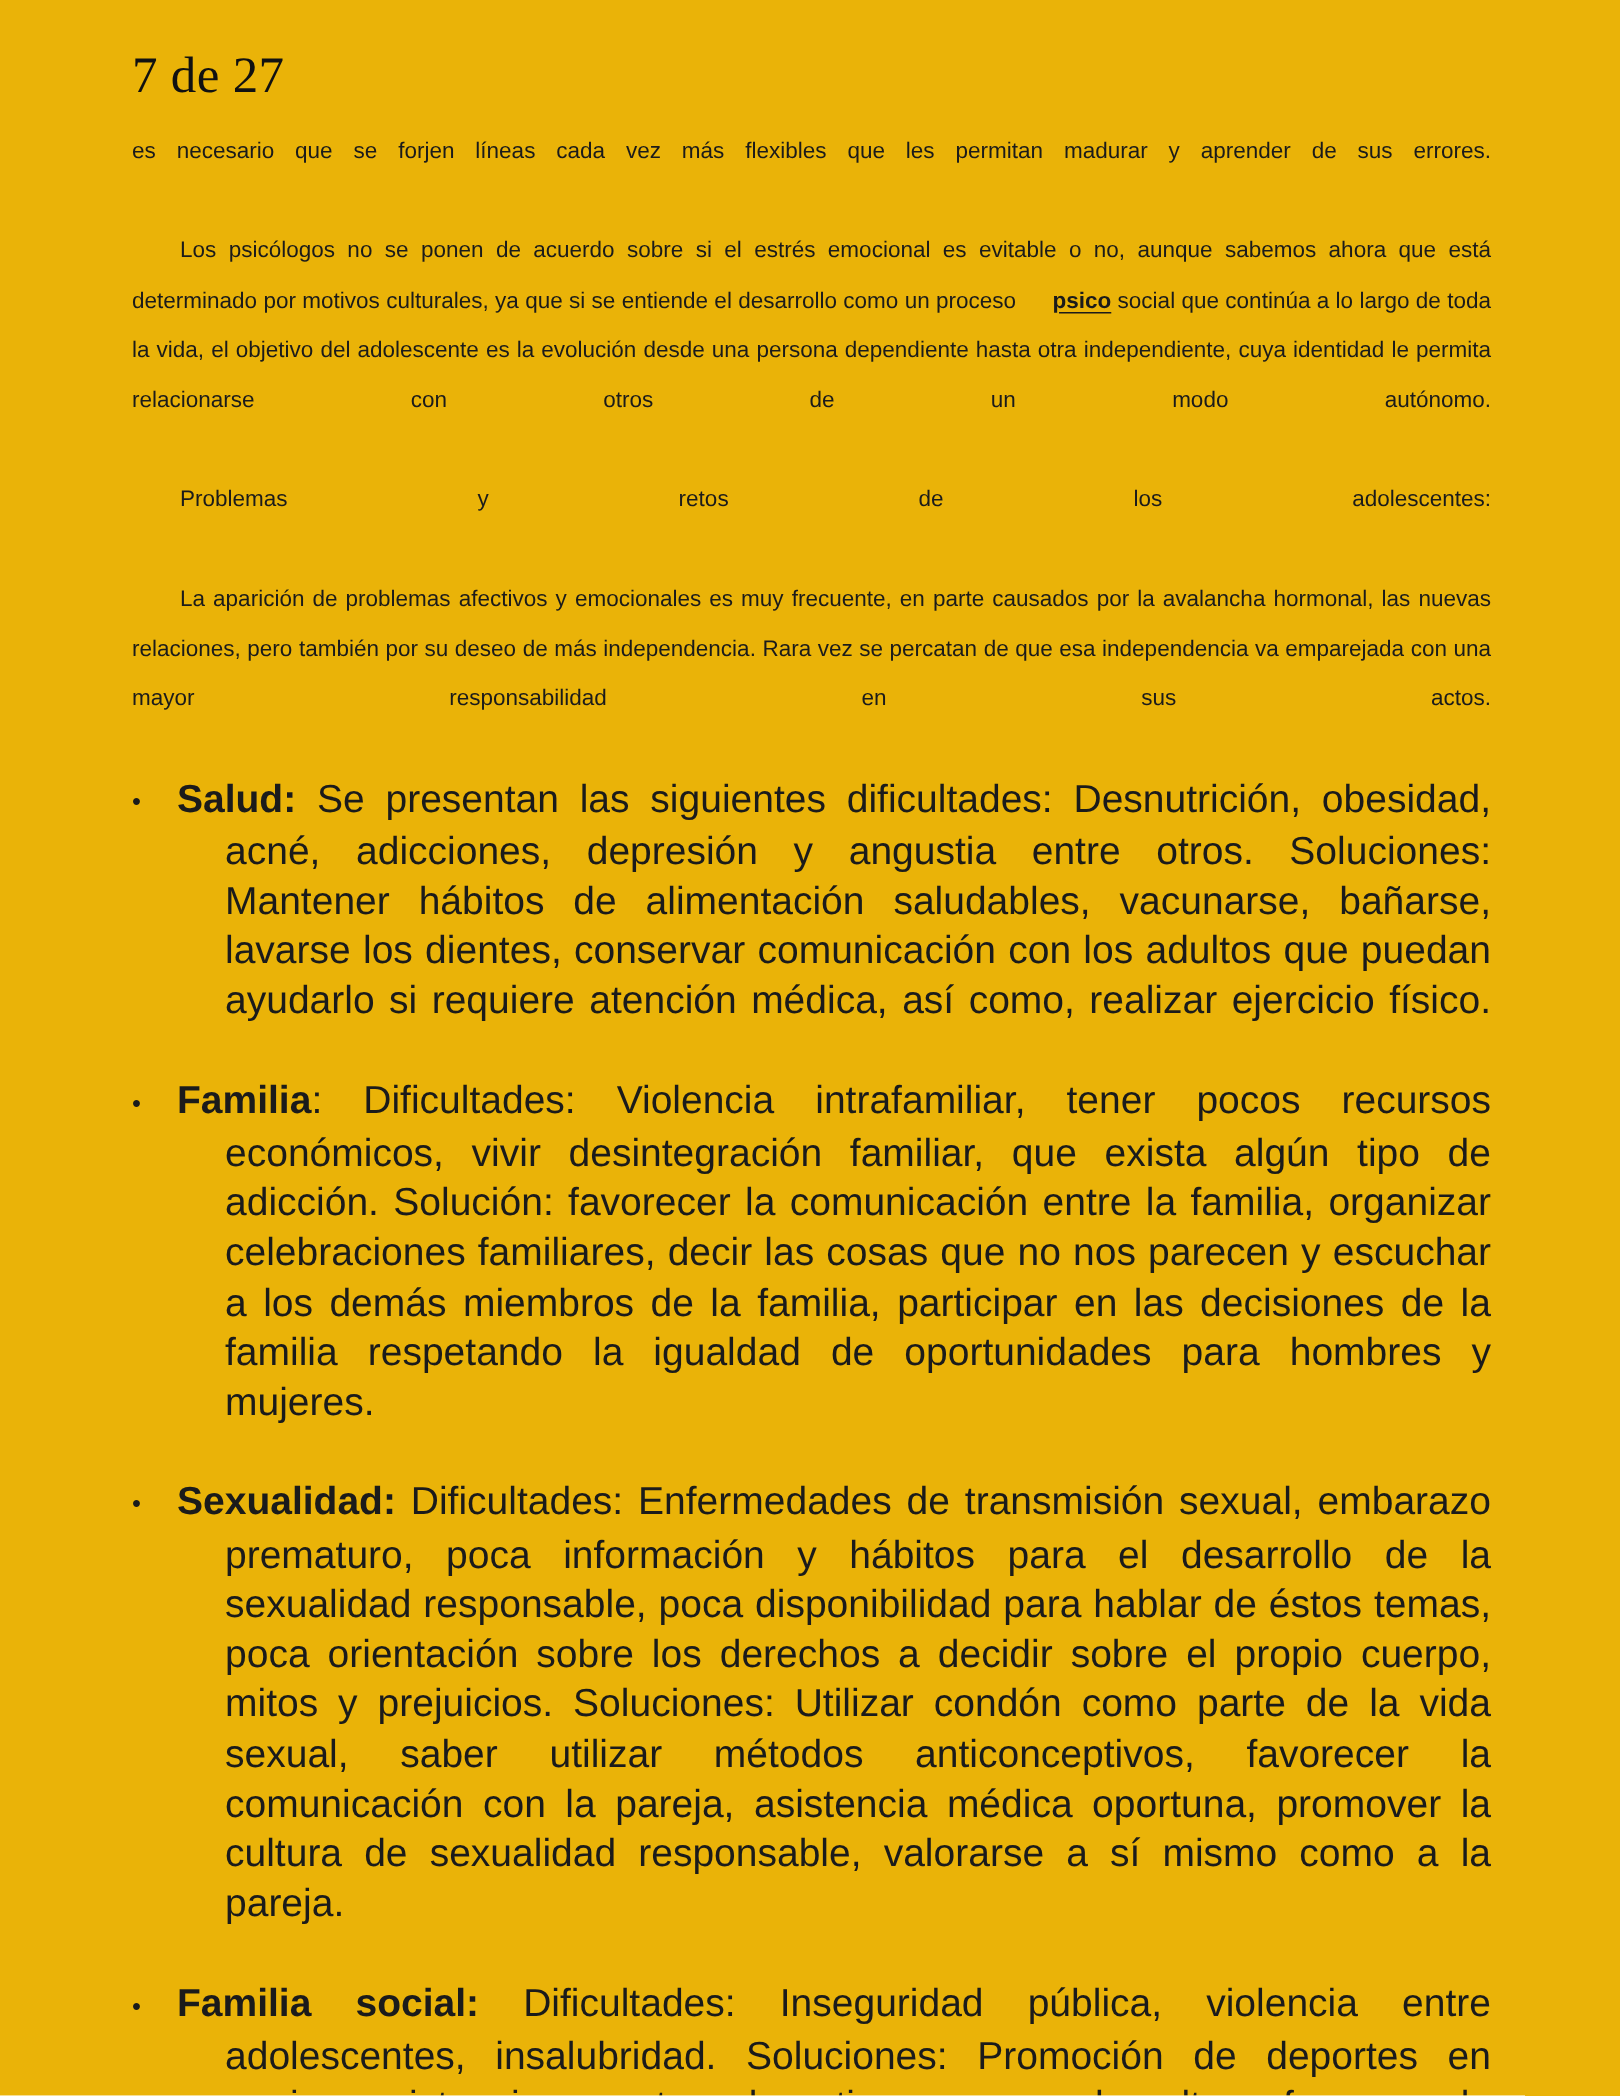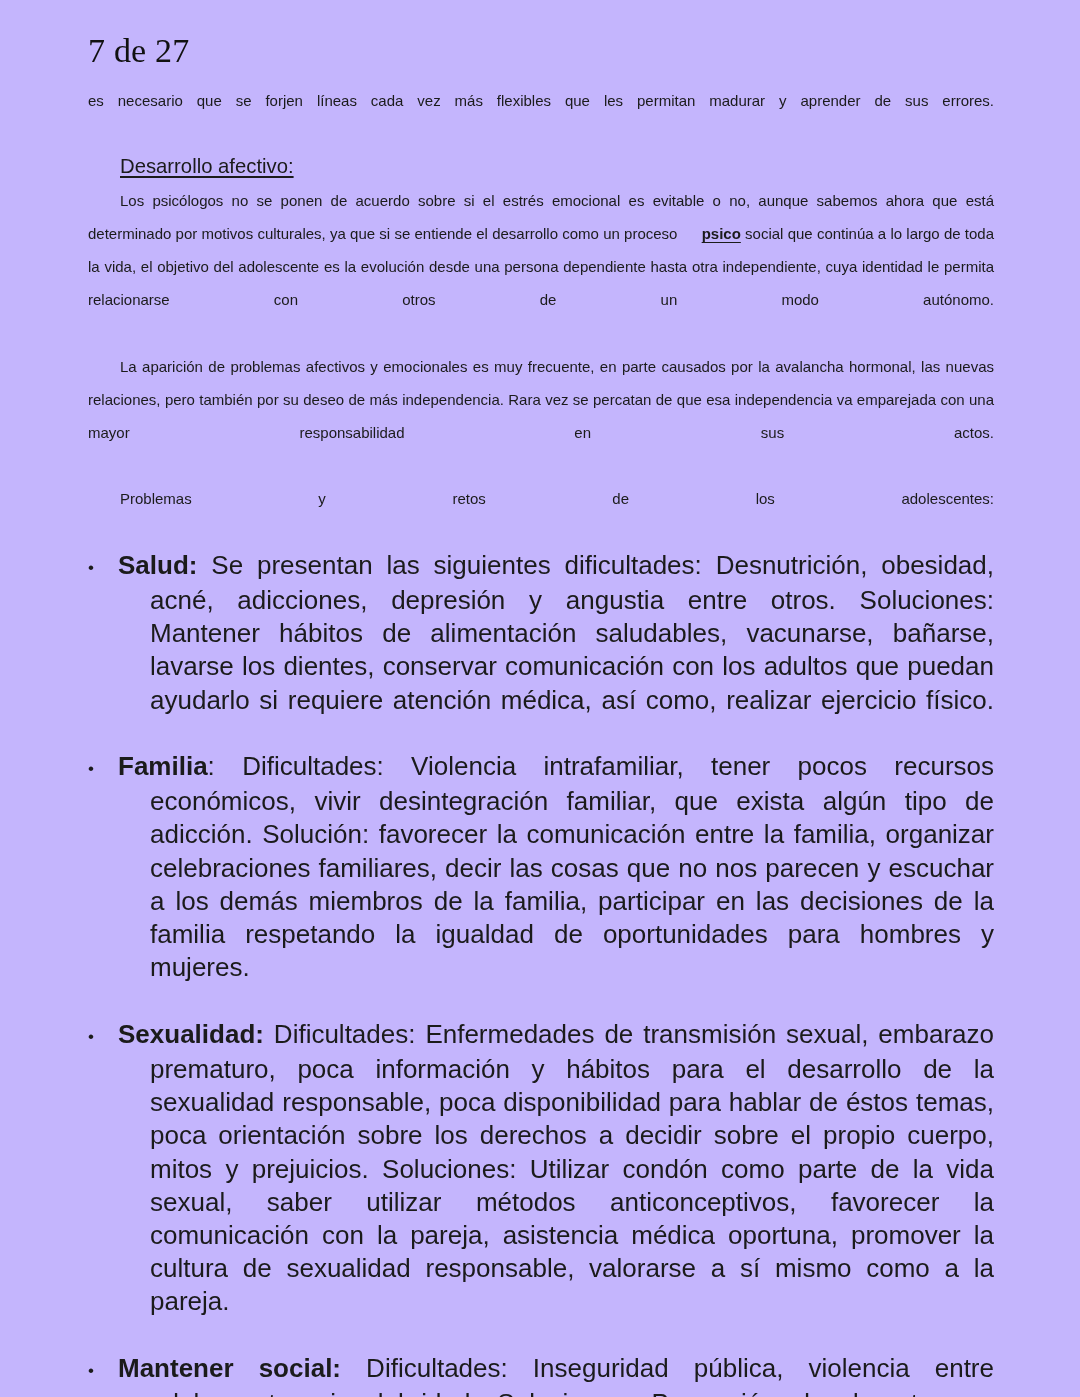--- a/index.html
+++ b/index.html
@@ -16,21 +16,21 @@
     color: #1b1b1b;
     -webkit-font-smoothing: antialiased;
   }
 
   .page {
     position: absolute;
     left: 0;
     top: 0;
     width: 1080px;
     height: 1397px;
-    background: #c4b5fd;
+    background: #eab308;
     overflow: hidden;
     text-decoration: underline;
   }
 
   .content {
     position: absolute;
     left: 88px;
     top: 30px;
     width: 906px;
   }
@@ -117,42 +117,41 @@
 </head>
 <body>
 
 <div class="page">
   <div class="content">
 
     <div class="page-header">7 de 27</div>
 
     <p class="para flush">es necesario que se forjen líneas cada vez más flexibles que les permitan madurar y aprender de sus errores.</p>
 
-    <p class="subhead"><span class="u">Desarrollo afectivo:</span></p>
 
     <p class="para indent"><span>Los psicólogos no se ponen de acuerdo sobre si el estrés emocional es evitable o no, aunque sabemos ahora que está determinado por motivos culturales, ya que si se entiende el desarrollo como un proceso </span><span class="bu">psico</span><span> social que continúa a lo largo de toda la vida, el objetivo del adolescente es la evolución desde una persona dependiente hasta otra independiente, cuya identidad le permita relacionarse con otros de un modo autónomo.</span></p>
 
+    <p class="para indent">Problemas y retos de los adolescentes:</p>
+
     <p class="para indent">La aparición de problemas afectivos y emocionales es muy frecuente, en parte causados por la avalancha hormonal, las nuevas relaciones, pero también por su deseo de más independencia. Rara vez se percatan de que esa independencia va emparejada con una mayor responsabilidad en sus actos.</p>
-
-    <p class="para indent">Problemas y retos de los adolescentes:</p>
 
     <ul class="bullets">
 
       <li>
           <span class="li-body"><span class="marker"></span><span class="lead">Salud:</span><span> Se presentan las siguientes dificultades: Desnutrición, obesidad, acné, adicciones, depresión y angustia entre otros. Soluciones: Mantener hábitos de alimentación saludables, vacunarse, bañarse, lavarse los dientes, conservar comunicación con los adultos que puedan ayudarlo si requiere atención médica, así como, realizar ejercicio físico.</span></span>
         </li>
 
       <li>
           <span class="li-body"><span class="marker"></span><span class="lead">Familia</span><span>: Dificultades: Violencia intrafamiliar, tener pocos recursos económicos, vivir desintegración familiar, que exista algún tipo de adicción. Solución: favorecer la comunicación entre la familia, organizar celebraciones familiares, decir las cosas que no nos parecen y escuchar a los demás miembros de la familia, participar en las decisiones de la familia respetando la igualdad de oportunidades para hombres y mujeres.</span></span>
         </li>
 
       <li>
           <span class="li-body"><span class="marker"></span><span class="lead">Sexualidad:</span><span> Dificultades: Enfermedades de transmisión sexual, embarazo prematuro, poca información y hábitos para el desarrollo de la sexualidad responsable, poca disponibilidad para hablar de éstos temas, poca orientación sobre los derechos a decidir sobre el propio cuerpo, mitos y prejuicios. Soluciones: Utilizar condón como parte de la vida sexual, saber utilizar métodos anticonceptivos, favorecer la comunicación con la pareja, asistencia médica oportuna, promover la cultura de sexualidad responsable, valorarse a sí mismo como a la pareja.</span></span>
         </li>
 
       <li>
-          <span class="li-body"><span class="marker"></span><span class="lead">Mantener social:</span><span> Dificultades: Inseguridad pública, violencia entre adolescentes, insalubridad. Soluciones: Promoción de deportes en equipo, asistencia a centros deportivos y casas de cultura, favorecer la convivencia armónica de la comunidad.</span></span>
+          <span class="li-body"><span class="marker"></span><span class="lead">Familia social:</span><span> Dificultades: Inseguridad pública, violencia entre adolescentes, insalubridad. Soluciones: Promoción de deportes en equipo, asistencia a centros deportivos y casas de cultura, favorecer la convivencia armónica de la comunidad.</span></span>
         </li>
 
     </ul>
 
   </div>
 </div>
 
 </body></html>

